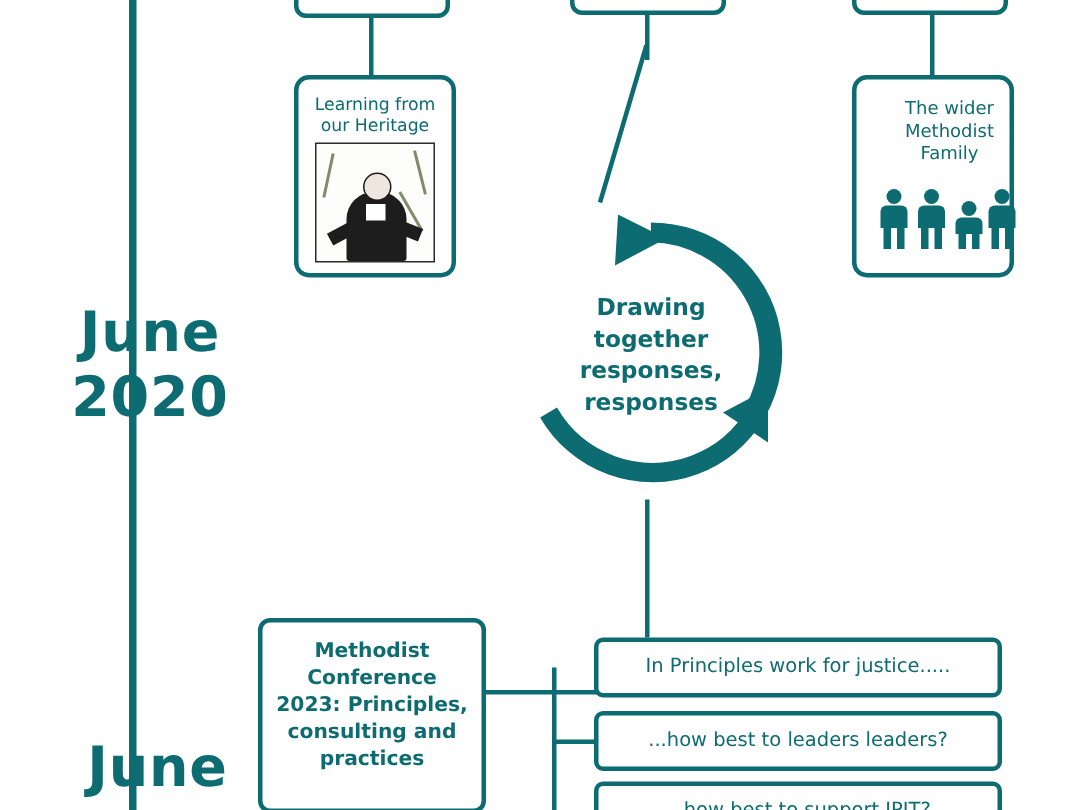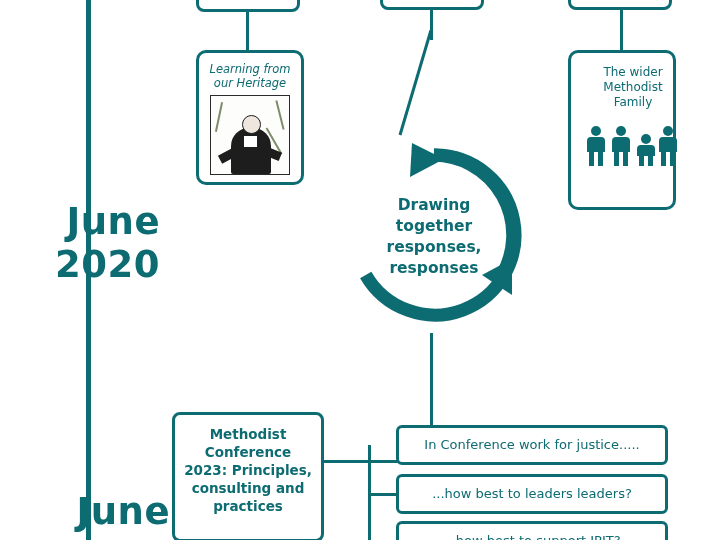--- a/index.html
+++ b/index.html
@@ -29,21 +29,21 @@
     height: 560px;
     background: #0d6b72;
   }
   .timeline-label {
     position: absolute;
     color: #0d6b72;
     font-weight: bold;
     font-size: 37px;
     line-height: 43px;
     letter-spacing: 0.5px;
-    text-align: right;
+    text-align: center;
   }
   #tl-june2022 {
     left: 40px;
     top: 200px;
     width: 120px;
   }
   #tl-june2023 {
     left: 40px;
     top: 490px;
     width: 130px;
@@ -97,21 +97,20 @@
     border-radius: 10px;
     flex-direction: column;
     justify-content: flex-start;
     padding-top: 9px;
   }
   #box-heritage .cap {
     display: block;
     width: 100%;
     font-size: 11.5px;
     line-height: 14px;
-    font-style: italic;
   }
   .heritage-img {
     margin-top: 5px;
     width: 78px;
     height: 78px;
     border: 1px solid #2b2b2b;
     background: #fdfdfb;
     position: relative;
     overflow: hidden;
   }
@@ -168,21 +167,21 @@
   }
   .heritage-img .b1 { left: 7px; top: 6px; transform: rotate(12deg); }
   .heritage-img .b2 { left: 68px; top: 4px; transform: rotate(-14deg); }
   .heritage-img .b3 { left: 62px; top: 30px; transform: rotate(-30deg); }
 
   
   #box-family {
     left: 568px;
     top: 50px;
     width: 108px;
-    height: 160px;
+    height: 135px;
     border-radius: 10px;
     flex-direction: column;
     justify-content: flex-start;
     padding-top: 12px;
     padding-left: 22px;
   }
   #box-family .cap {
     display: block;
     width: 100%;
     font-size: 12px;
@@ -388,21 +387,21 @@
     <span>Methodist Conference 2023: Principles, consulting and practices</span>
   </div>
 
   <div class="conn v" style="left:430px; top:333px; height:92px;"></div>
 
   <div class="conn h" style="left:324px; top:460px; width:74px;"></div>
   <div class="conn v" style="left:368px; top:445px; height:96px;"></div>
   <div class="conn h" style="left:368px; top:493px; width:30px;"></div>
 
   <div class="pill" id="pill-1">
-    <span>In Conference work for justice.....</span>
+    <span>In Principles work for justice.....</span>
   </div>
   <div class="pill" id="pill-2">
     <span>...how best to leaders leaders?</span>
   </div>
   <div class="pill" id="pill-3">
     <span>...how best to support JPIT?</span>
   </div>
 
 </div>
 

